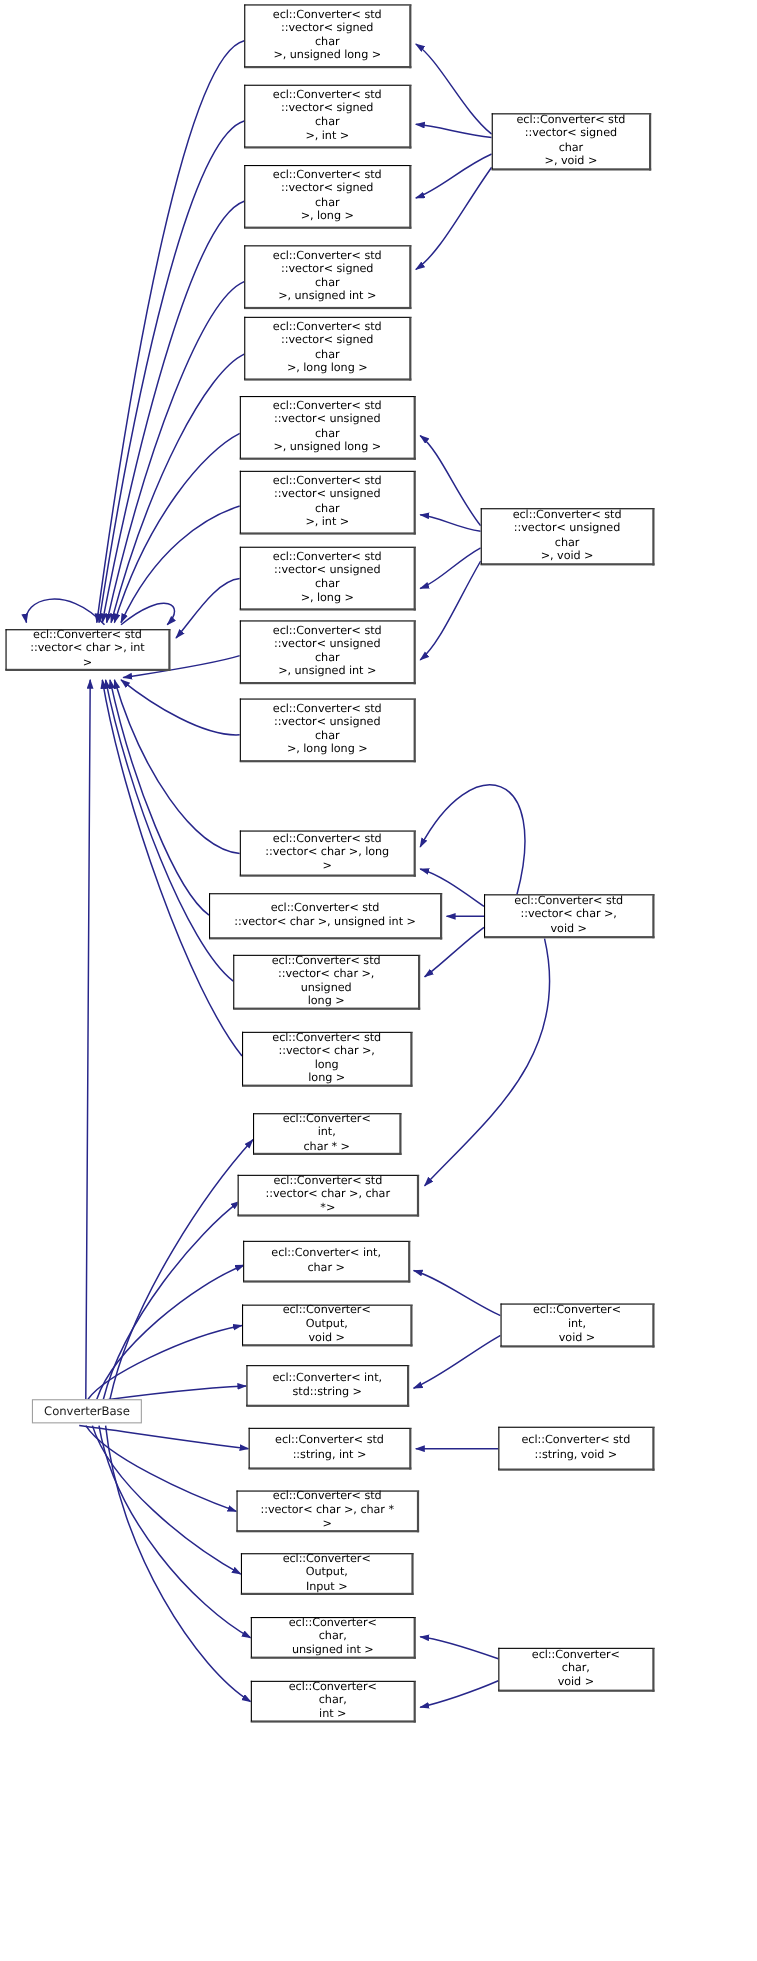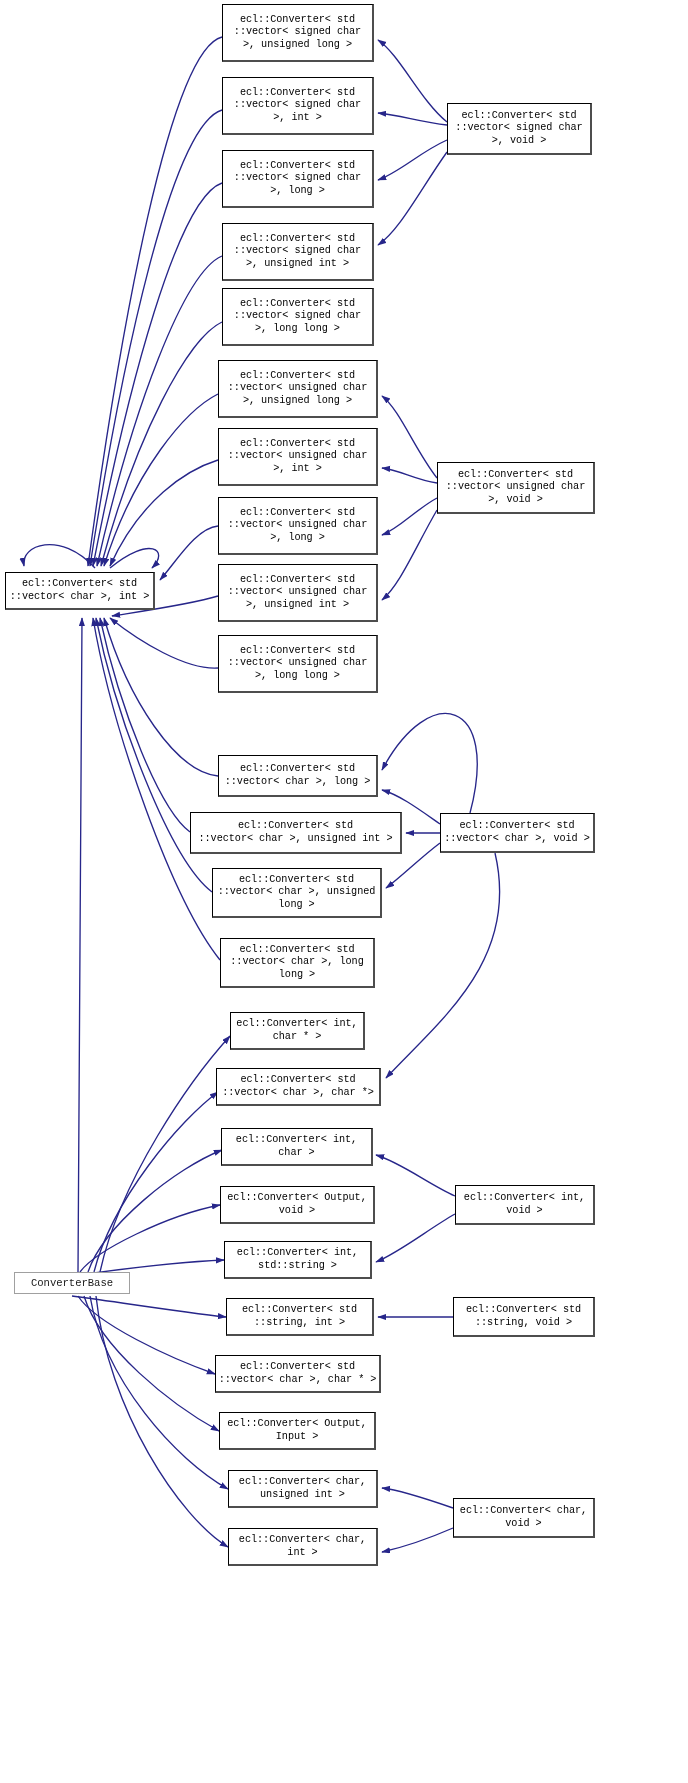--- a/index.html
+++ b/index.html
@@ -4,21 +4,21 @@
 <style>
   html,body{margin:0;padding:0;background:#ffffff;}
   body{width:688px;height:1783px;position:relative;overflow:hidden;
        font-family:"DejaVu Sans","Liberation Sans",sans-serif;}
   #stage{position:absolute;left:0;top:0;width:688px;height:1783px;}
   #edges{position:absolute;left:0;top:0;width:688px;height:1783px;pointer-events:none;}
   .node{position:absolute;box-sizing:border-box;background:#ffffff;
         border:1px solid #000000;display:flex;align-items:center;
         justify-content:center;text-align:center;color:#000000;
         font-size:10.2px;line-height:12.4px;letter-spacing:-0.05px;
-        padding:1px 2px;white-space:pre-line;font-family:Liberation Mono, monospace;}
+        padding:1px 20px;white-space:pre-line;}
   .node.shadow{border-right:2px solid #4d4d4d;border-bottom:2px solid #4d4d4d;}
   .node.root{border:1px solid #a0a0a0;color:#1a1a1a;font-size:10.6px;}
 </style>
 </head>
 <body>
 
 <div id="stage">
 
   <svg id="edges" viewBox="0 0 688 1783" xmlns="http://www.w3.org/2000/svg">
     <defs>
@@ -151,21 +151,21 @@
       <div class="node shadow" style="left: 215px; top: 1355px; width: 166px; height: 38px;">ecl::Converter&lt; std
 ::vector&lt; char &gt;, char * &gt;</div>
       <div class="node shadow" style="left: 219px; top: 1412px; width: 157px; height: 38px;">ecl::Converter&lt; Output,
 Input &gt;</div>
       <div class="node shadow" style="left: 228px; top: 1470px; width: 150px; height: 38px;">ecl::Converter&lt; char,
 unsigned int &gt;</div>
       <div class="node shadow" style="left: 228px; top: 1528px; width: 150px; height: 38px;">ecl::Converter&lt; char,
 int &gt;</div>
       <div class="node shadow" style="left: 5px; top: 572px; width: 150px; height: 38px;">ecl::Converter&lt; std
 ::vector&lt; char &gt;, int &gt;</div>
-      <div class="node root" style="left: 14px; top: 1272px; width: 116px; height: 22px;">ConverterBase</div>
+      <div class="node root" style="left: 29px; top: 1272px; width: 100px; height: 22px;">ConverterBase</div>
       <div class="node shadow" style="left: 447px; top: 103px; width: 145px; height: 52px;">ecl::Converter&lt; std
 ::vector&lt; signed char
 &gt;, void &gt;</div>
       <div class="node shadow" style="left: 437px; top: 462px; width: 158px; height: 52px;">ecl::Converter&lt; std
 ::vector&lt; unsigned char
 &gt;, void &gt;</div>
       <div class="node shadow" style="left: 440px; top: 813px; width: 155px; height: 40px;">ecl::Converter&lt; std
 ::vector&lt; char &gt;, void &gt;</div>
       <div class="node shadow" style="left: 455px; top: 1185px; width: 140px; height: 40px;">ecl::Converter&lt; int,
 void &gt;</div>

